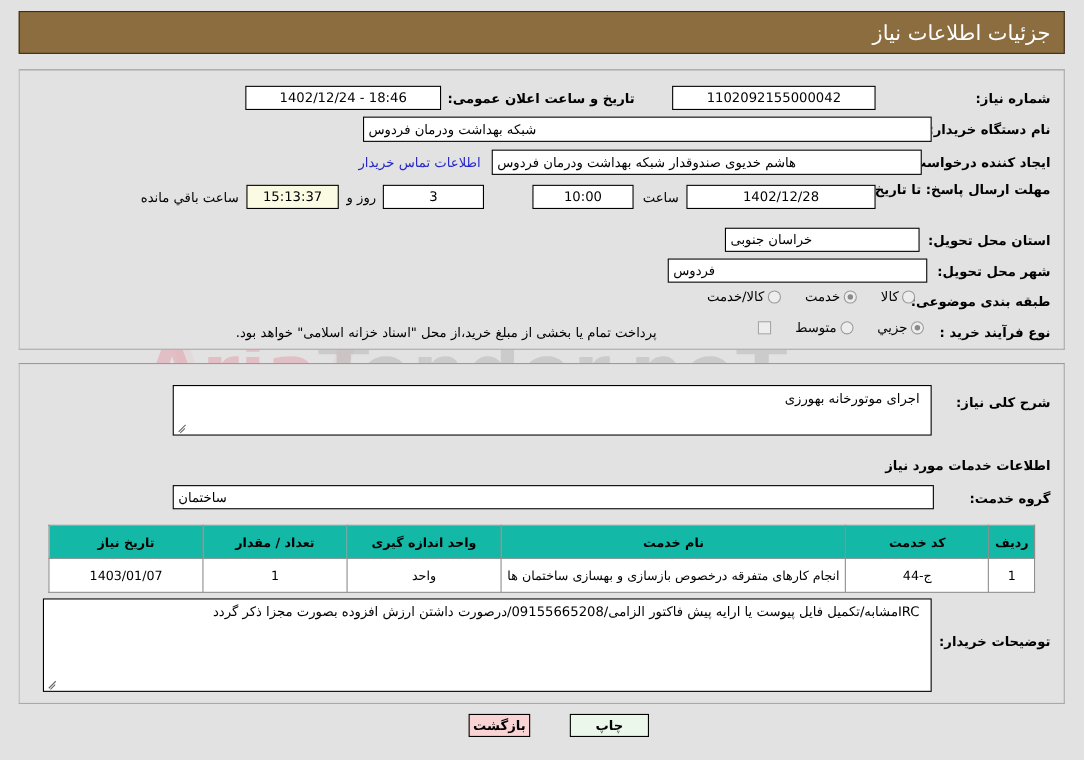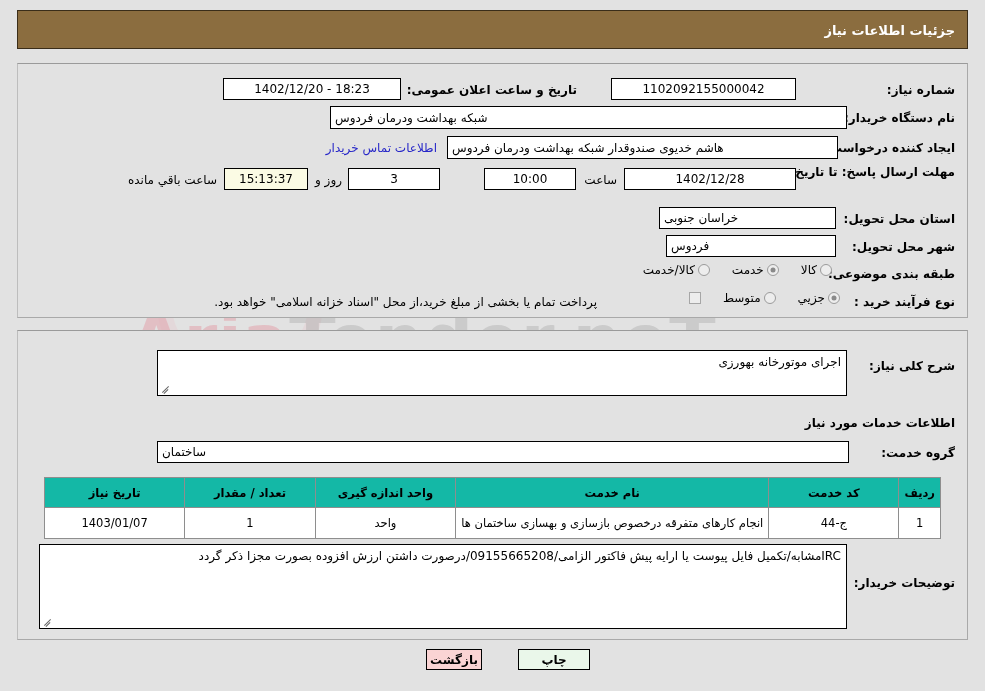--- a/index.html
+++ b/index.html
@@ -58,22 +58,22 @@
     border: 1px solid #3a2d19;
     box-sizing: border-box;
     z-index: 2;
   }
   .header-title {
     position: absolute;
     right: 12px;
     top: 50%;
     transform: translateY(-50%);
     color: #ffffff;
-    font-size: 13px;
-    font-weight: bold;
+    font-size: 19px;
+    font-weight: normal;
     white-space: nowrap;
   }
 
   
   .panel {
     position: absolute;
     box-sizing: border-box;
     background: #e2e2e2;
     border: 1px solid #a9a9a9;
     border-top-color: #9a9a9a;
@@ -160,21 +160,21 @@
     flex: 0 0 auto;
   }
 
   
   .textarea {
     position: absolute;
     box-sizing: border-box;
     background: #ffffff;
     border: 1px solid #000000;
     font-size: 12px;
-    padding: 3px 5px;
+    padding: 3px 10px;
     overflow: hidden;
     line-height: 1.45;
     text-align: right;
   }
   .resize-grip {
     position: absolute;
     left: 3px;
     bottom: 2px;
     width: 10px;
     height: 10px;
@@ -262,21 +262,21 @@
 <div class="header-bar">
   <div class="header-title">جزئیات اطلاعات نیاز</div>
 </div>
 
 <div class="panel" id="panel-top">
 
   <div class="lbl" style="right:12px; top:19px; width:150px;">شماره نیاز:</div>
   <div class="field center num" style="right:171px; top:14px; width:185px; height:22px;">1102092155000042</div>
 
   <div class="lbl" style="right:390px; top:19px;">تاریخ و ساعت اعلان عمومی:</div>
-  <div class="field center num" style="right:566px; top:14px; width:178px; height:22px;">1402/12/20 - 18:23</div>
+  <div class="field center num" style="right:566px; top:14px; width:178px; height:22px;">1402/12/24 - 18:46</div>
 
   <div class="lbl" style="right:12px; top:47px;">نام دستگاه خریدار:</div>
   <div class="field right" style="right:120px; top:42px; width:517px; height:23px;">شبکه بهداشت ودرمان فردوس</div>
 
   <div class="lbl" style="right:12px; top:77px;">ایجاد کننده درخواست:</div>
   <div class="field right" style="right:129px; top:72px; width:391px; height:23px;">هاشم خدیوی صندوقدار شبکه بهداشت ودرمان فردوس</div>
   <div class="link" style="right:530px; top:77px;">اطلاعات تماس خریدار</div>
 
   <div class="lbl" style="right:12px; top:100px; width:148px; line-height:1.45;">مهلت ارسال پاسخ: تا تاریخ:</div>
   <div class="field center num" style="right:171px; top:104px; width:172px; height:22px;">1402/12/28</div>
@@ -284,21 +284,21 @@
   <div class="field center num" style="right:391px; top:104px; width:92px; height:22px;">10:00</div>
   <div class="field center num" style="right:527px; top:104px; width:92px; height:22px;">3</div>
   <div class="txt" style="right:625px; top:109px;">روز و</div>
   <div class="field timer center num" style="right:659px; top:104px; width:84px; height:22px;">15:13:37</div>
   <div class="txt" style="right:750px; top:109px;">ساعت باقي مانده</div>
 
   <div class="lbl" style="right:12px; top:148px;">استان محل تحویل:</div>
   <div class="field right" style="right:131px; top:143px; width:177px; height:22px;">خراسان جنوبی</div>
 
   <div class="lbl" style="right:12px; top:176px;">شهر محل تحویل:</div>
-  <div class="field right" style="right:131px; top:171px; width:170px; height:22px;">فردوس</div>
+  <div class="field right" style="right:124px; top:171px; width:236px; height:22px;">فردوس</div>
 
   <div class="lbl" style="right:12px; top:203px;">طبقه بندی موضوعی:</div>
   <div class="radio-row" style="right:135px; top:199px;">
     <div class="radio-opt">
       <span class="radio-dot"></span>
       <span>کالا</span>
     </div>
     <div class="radio-opt">
       <span class="radio-dot on"></span>
       <span>خدمت</span>

